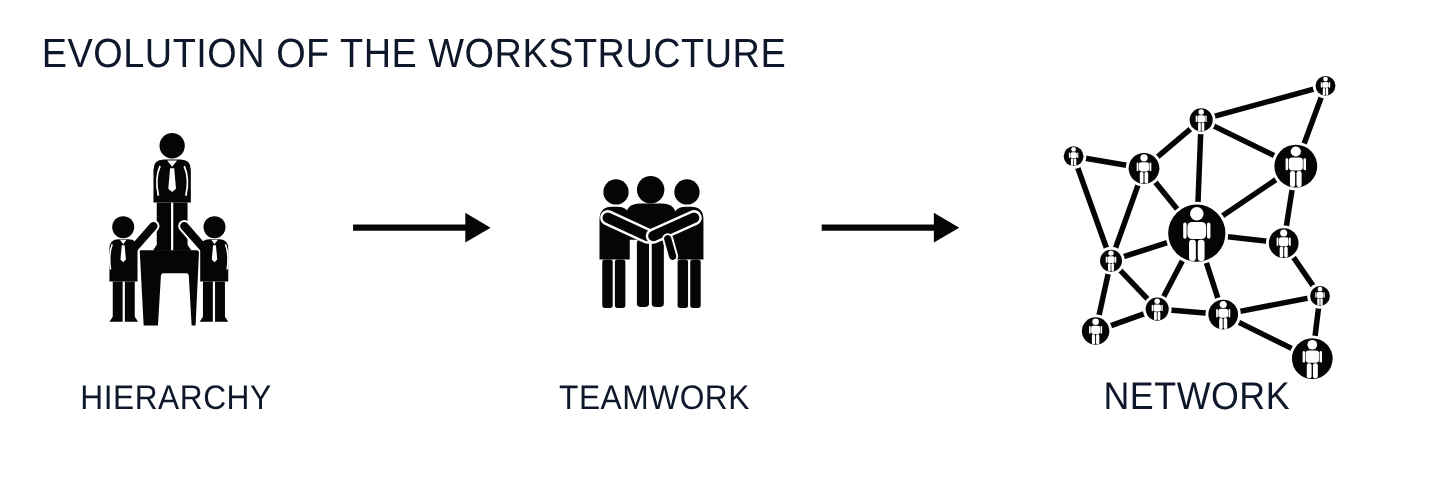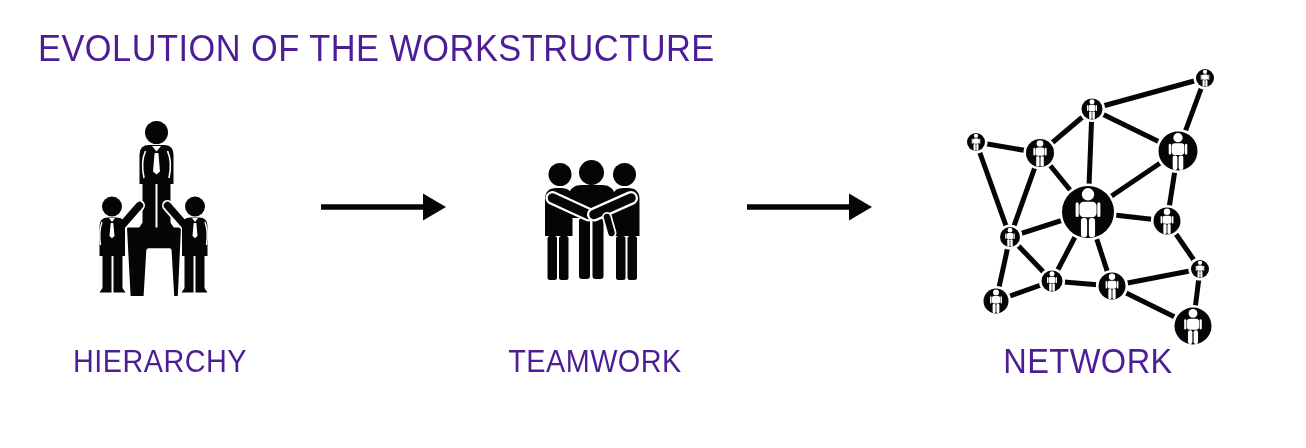--- a/index.html
+++ b/index.html
@@ -2,21 +2,21 @@
 <html><head>
 <meta charset="utf-8">
 <style>
   html,body{margin:0;padding:0;background:#ffffff;}
   .canvas{
     position:relative;
     width:1306px;height:448px;
     background:#ffffff;
     overflow:hidden;
     font-family:"Liberation Sans", sans-serif;
-    color:#4c1d95;
+    color:#0f172a;
   }
   .title{
     position:absolute;
     left:38px;top:28px;
     font-size:37px;
     font-weight:400;
     white-space:nowrap;
     transform:scaleX(0.93);
     transform-origin:left top;
     letter-spacing:0.5px;

